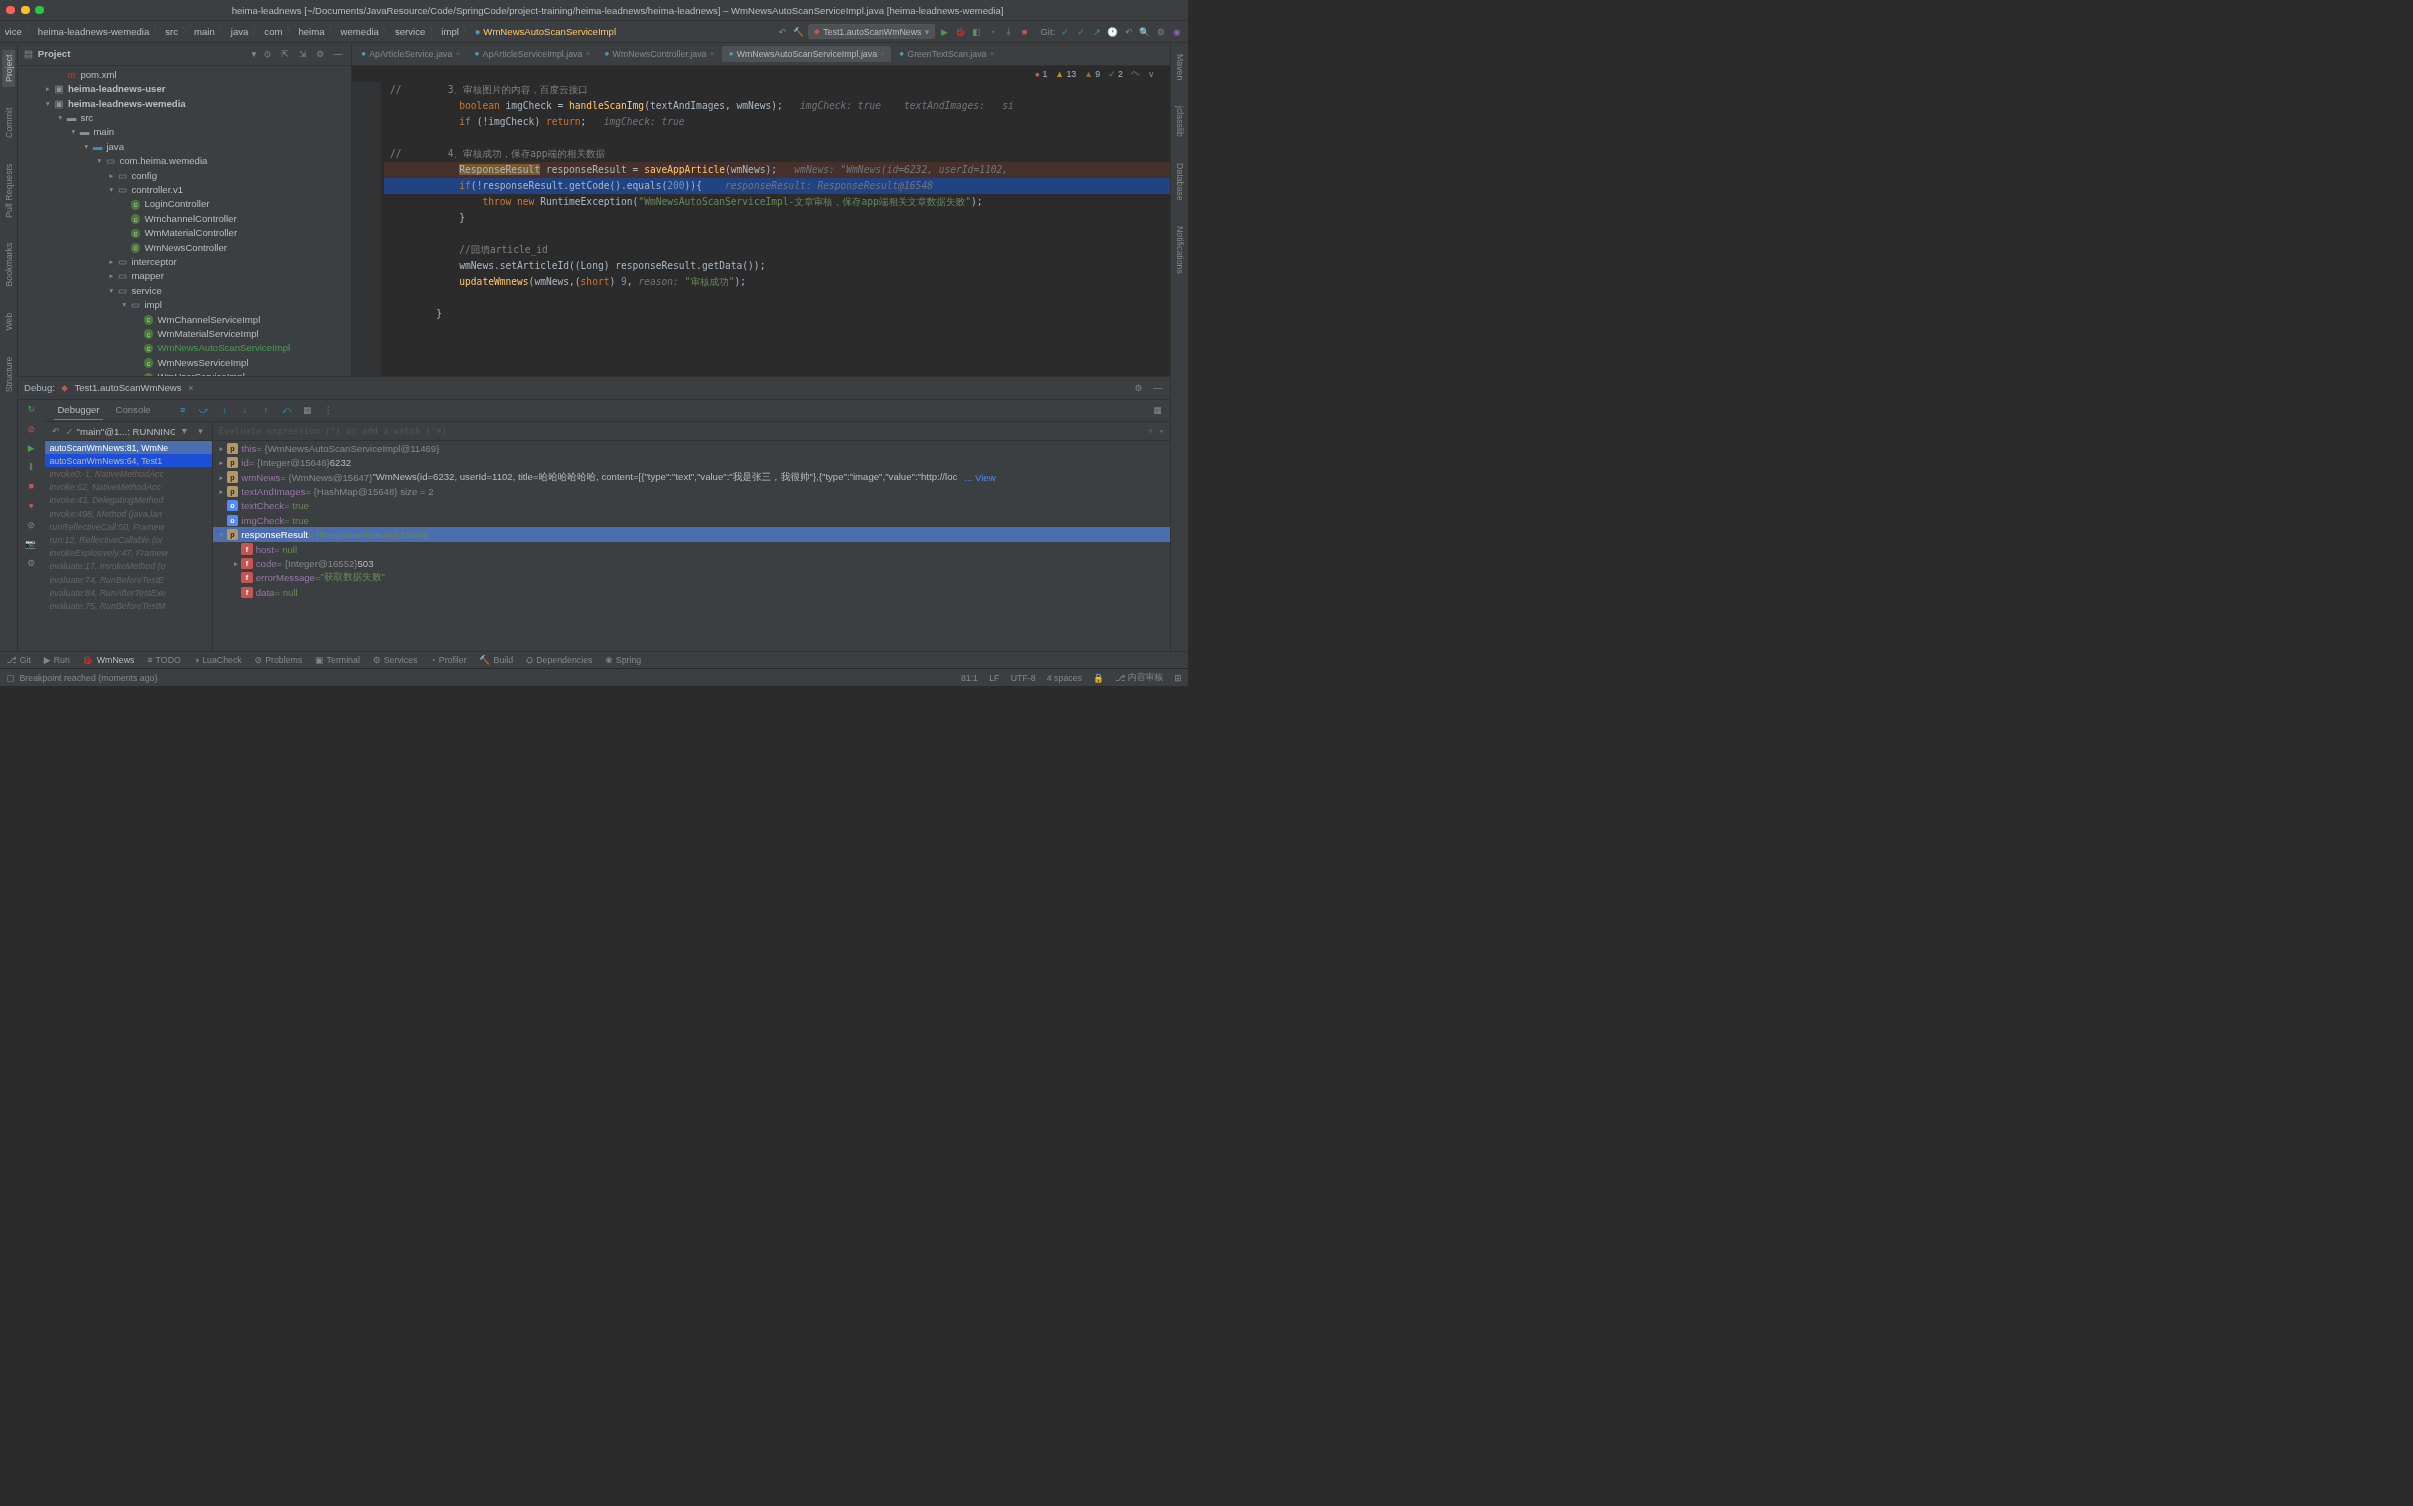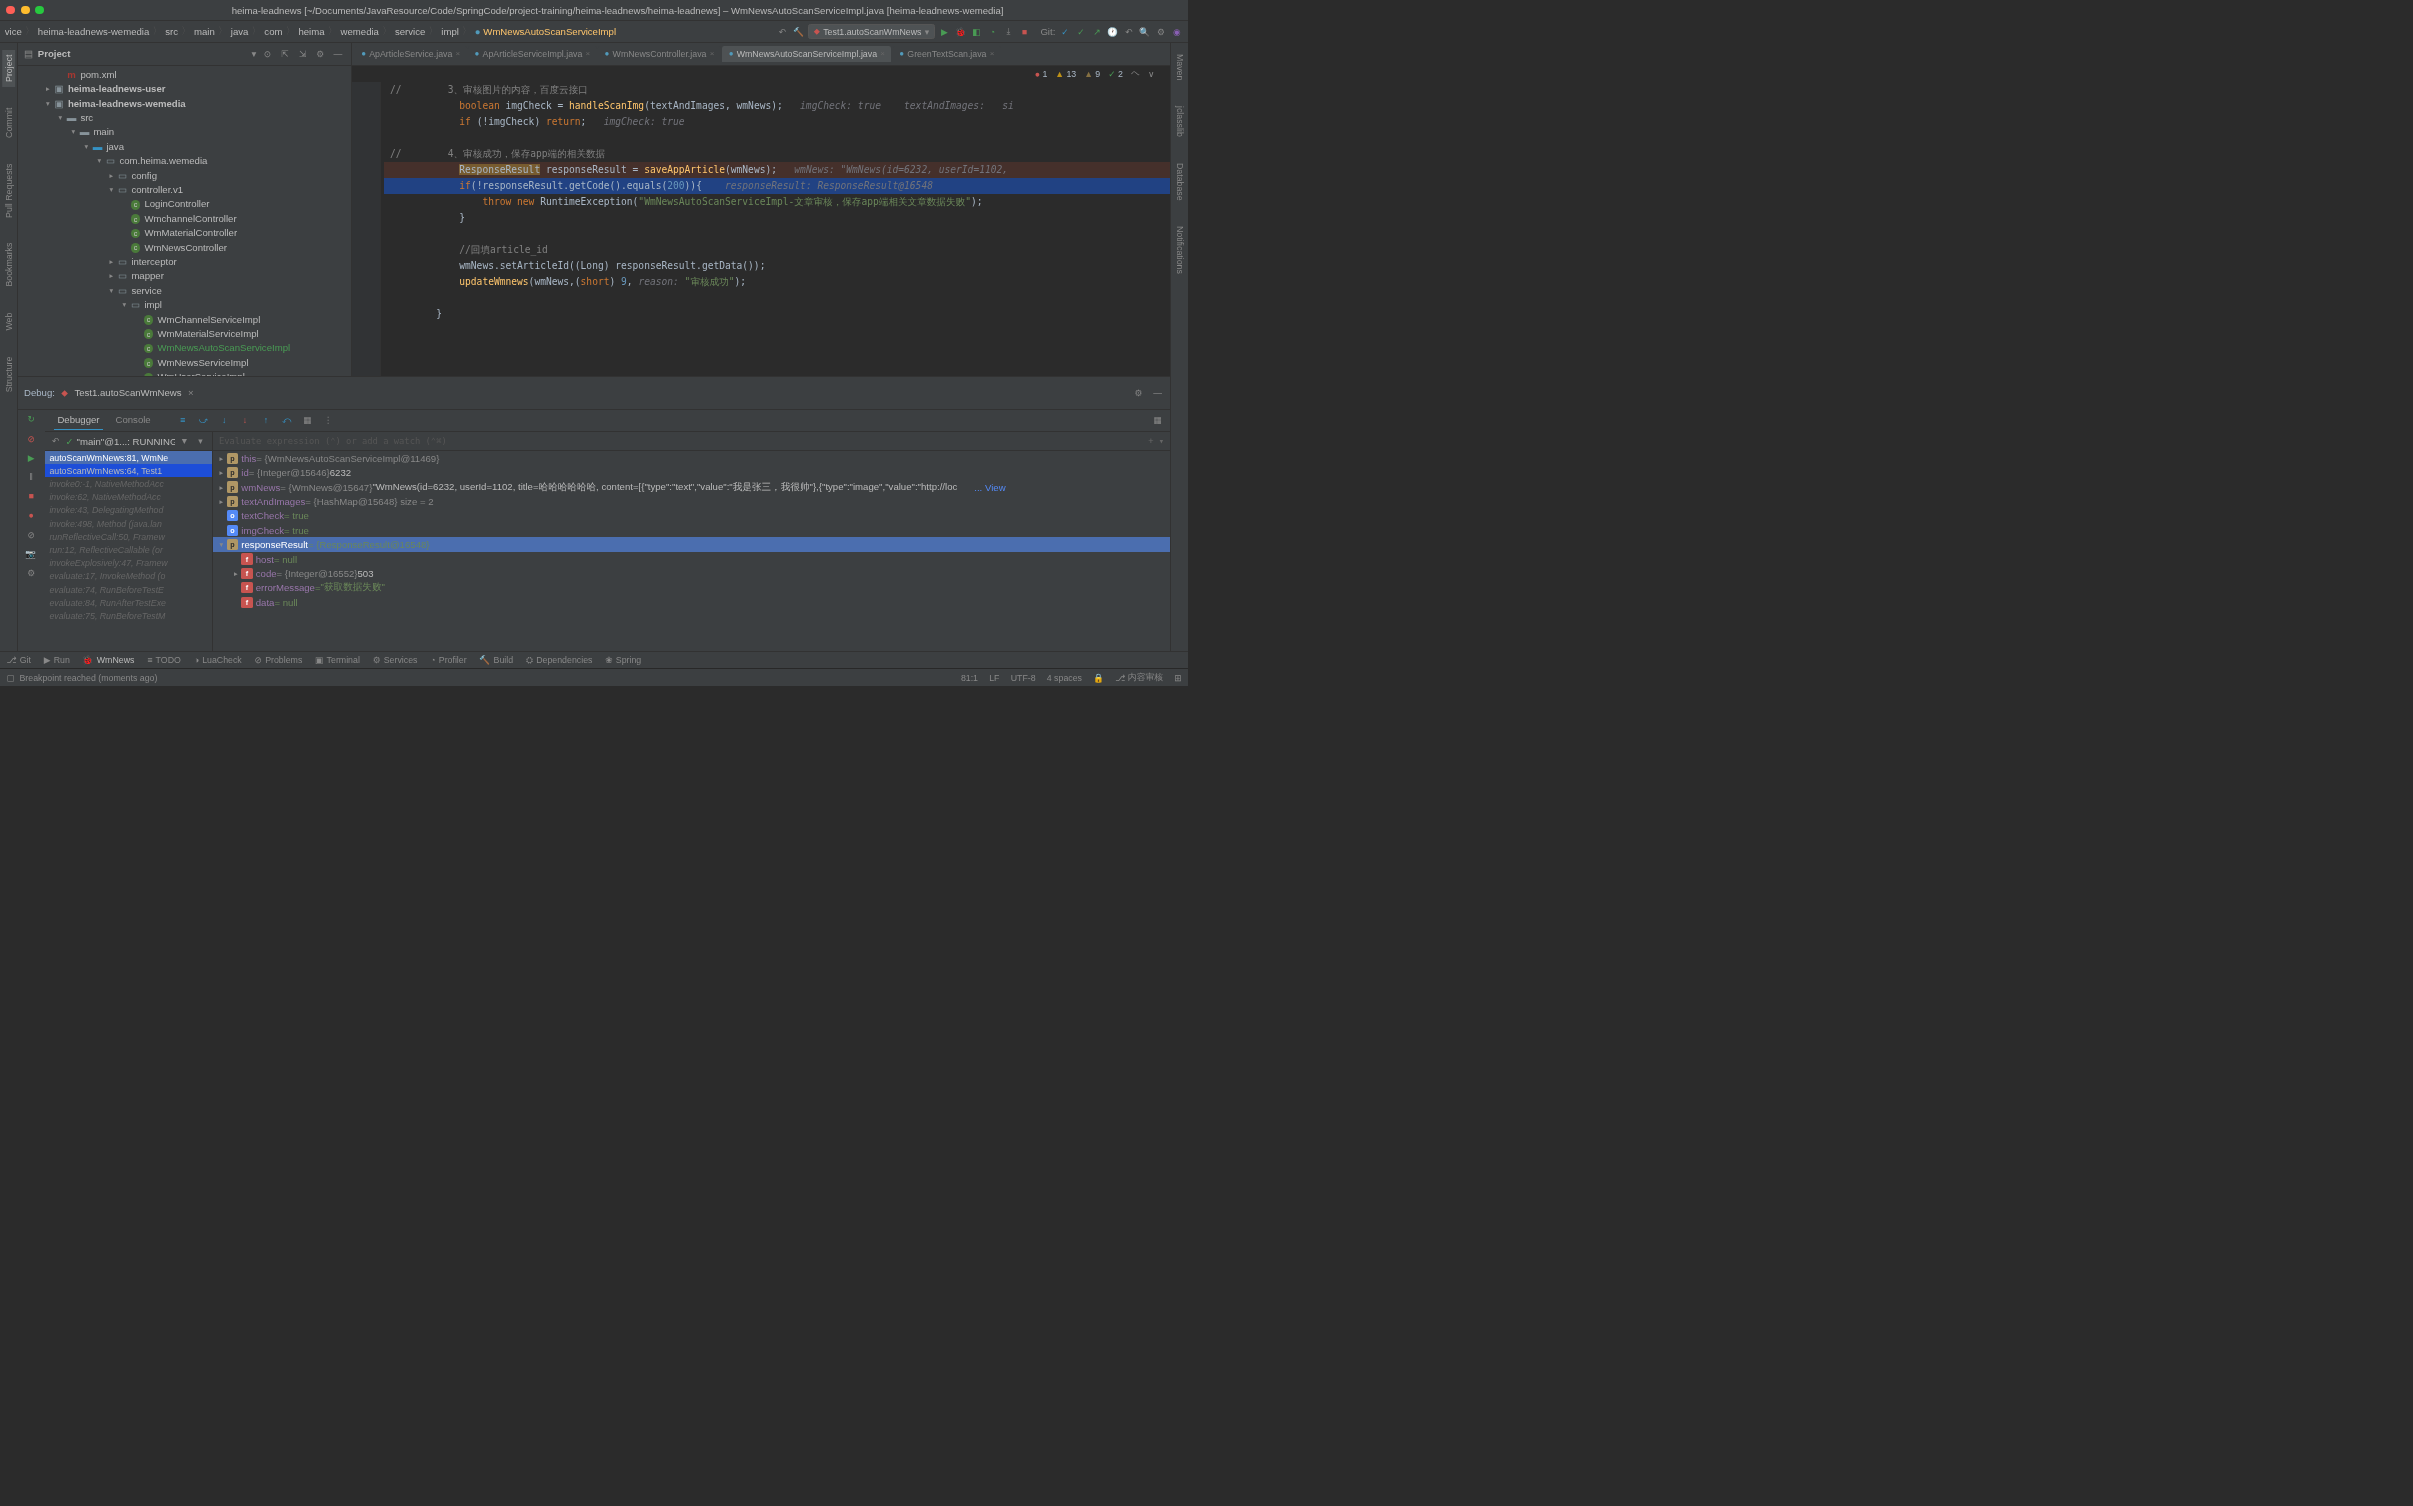--- a/index.html
+++ b/index.html
@@ -43,21 +43,21 @@
 .ed-tab-close { color: #666; font-size: 8px; }
 .inspect-bar { height: 16px; display: flex; justify-content: flex-end; align-items: center; padding-right: 16px; gap: 8px; font-size: 8.8px; }
 .insp { display: flex; align-items: center; gap: 2.4px; }
 .editor { flex: 1; overflow: auto; font-family: 'Menlo', 'Consolas', monospace; font-size: 9.6px; line-height: 16px; position: relative; padding-left: 32px; }
 .gutter-col { position: absolute; left: 0; top: 0; width: 29px; background: #313335; height: 100%; border-right: 0.8px solid #323232; }
 .code-line { white-space: pre; padding-left: 6.4px; }
 .code-line.hl-red { background: #45302b; }
 .code-line.hl-blue { background: #214283; }
 .kw { color: #cc7832; } .str { color: #6a8759; } .num { color: #6897bb; } .cm { color: #808080; } .mth { color: #ffc66d; } .hint { color: #72737a; font-style: italic; }
 .debug-panel { height: 275px; background: #3c3f41; border-top: 0.8px solid #323232; display: flex; flex-direction: column; }
-.debug-header { height: 33px; display: flex; align-items: center; padding: 0 6.4px; gap: 6.4px; border-bottom: 0.8px solid #323232; }
+.debug-header { height: 23px; display: flex; align-items: center; padding: 0 6.4px; gap: 6.4px; border-bottom: 0.8px solid #323232; }
 .debug-toolbar { height: 22.3px; display: flex; align-items: center; border-bottom: 0.8px solid #323232; }
 .debug-side { width: 27px; background: #3c3f41; display: flex; flex-direction: column; align-items: center; padding-top: 3.2px; gap: 6.4px; }
 .debug-body { flex: 1; display: flex; min-height: 0; }
 .debug-tabs { display: flex; gap: 9.6px; padding: 0 9.6px; }
 .dt { padding: 3.2px 3.2px; color: #888; cursor: pointer; font-size: 9.6px; text-align: center; }
 .dt.active { color: #bbb; border-bottom: 1.6px solid #3592c4; }
 .step-icons { display: flex; gap: 8px; padding: 0 6.4px; margin-left: 6.4px; }
 .frames-vars { flex: 1; display: flex; min-height: 0; }
 .frames { width: 168px; border-right: 0.8px solid #323232; display: flex; flex-direction: column; }
 .frames-head { height: 19px; display: flex; align-items: center; padding: 0 4.8px; gap: 3.2px; border-bottom: 0.8px solid #323232; }
@@ -434,21 +434,21 @@
                     <span class="var-name">id</span>
                     <span class="var-val gray"> = {Integer@15646} </span>
                     <span class="" style="color:#bbb">6232</span>
                   </div>
                   <div class="var-row" style="padding-left: 3.2px;">
                     <span class="var-arrow">▸</span>
                     <span class="var-icon vi-p">p</span>
                     <span class="var-name">wmNews</span>
                     <span class="var-val gray"> = {WmNews@15647} </span>
                     <span class="" style="color:#bbb">"WmNews(id=6232, userId=1102, title=哈哈哈哈哈哈, content=[{"type":"text","value":"我是张三，我很帅"},{"type":"image","value":"http://loc</span>
-                    <span style="color:#548af7;margin-left:17px">... View</span>
+                    <span style="color:#548af7;margin-left:7px">... View</span>
                   </div>
                   <div class="var-row" style="padding-left: 3.2px;">
                     <span class="var-arrow">▸</span>
                     <span class="var-icon vi-p">p</span>
                     <span class="var-name">textAndImages</span>
                     <span class="var-val gray"> = {HashMap@15648}  size = 2</span>
                   </div>
                   <div class="var-row" style="padding-left: 3.2px;">
                     <span class="var-arrow"></span>
                     <span class="var-icon vi-o">o</span>

